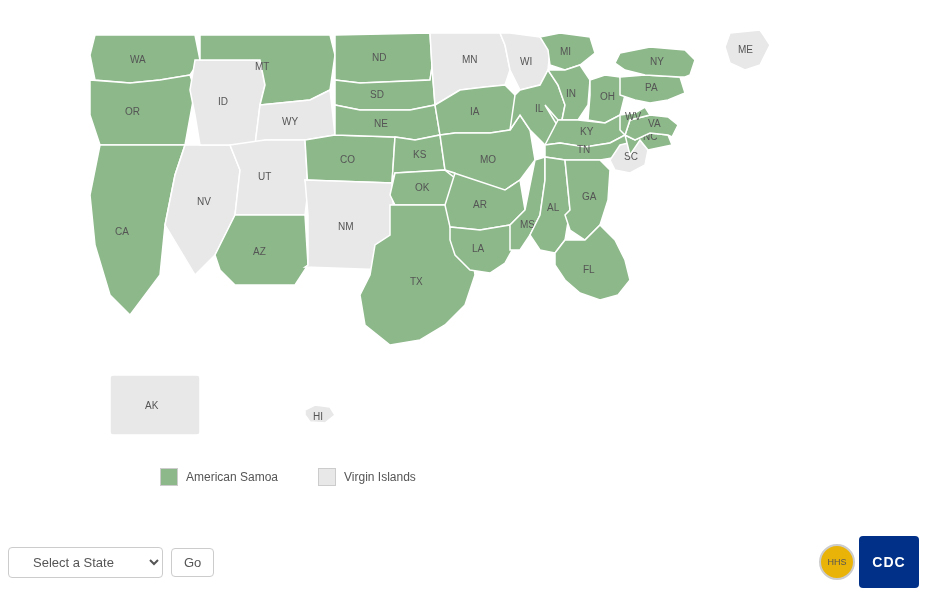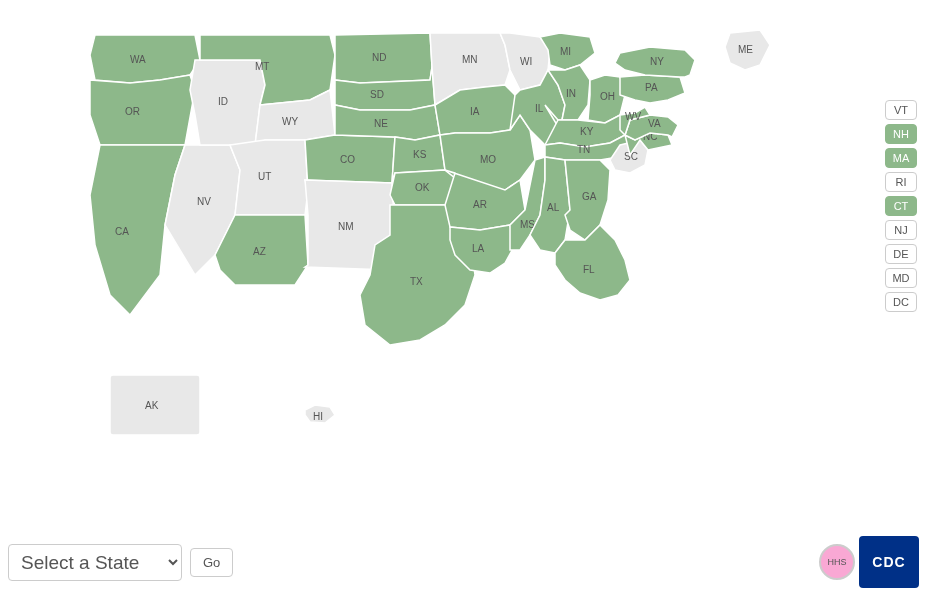--- a/index.html
+++ b/index.html
@@ -101,24 +101,24 @@
       display: flex;
       align-items: center;
       justify-content: space-between;
     }
     .state-select-area {
       display: flex;
       align-items: center;
       gap: 8px;
     }
     .state-dropdown {
-      padding: 6px 8px;
+      padding: 6px 20px;
       border: 1px solid #ccc;
       border-radius: 4px;
-      font-size: 19px;
+      font-size: 13px;
       color: #555;
       background: #fff;
       cursor: pointer;
       min-width: 130px;
     }
     .go-btn {
       padding: 6px 12px;
       border: 1px solid #ccc;
       border-radius: 4px;
       font-size: 13px;
@@ -150,21 +150,21 @@
       width: 36px;
       height: 36px;
       border-radius: 50%;
       border: 2px solid #ccc;
       display: flex;
       align-items: center;
       justify-content: center;
       font-size: 9px;
       color: #555;
       text-align: center;
-      background: #f9a8d4;
+      background: #eab308;
     }
   </style>
 </head>
 <body>
 
 <div id="map-container">
 
   <svg id="us-map" viewBox="0 0 800 470">
 
     <polygon class="state state-green" points="95,20 195,20 200,45 190,60 160,65 130,68 95,65 90,40"></polygon>
@@ -288,32 +288,31 @@
     <text class="state-label" x="738" y="38">ME</text>
 
     <rect class="state state-light" x="110" y="360" width="90" height="60" rx="3"></rect>
     <text class="state-label" x="145" y="394">AK</text>
 
     <polygon class="state state-light" points="305,395 315,390 330,392 335,400 325,408 310,407 305,400"></polygon>
     <text class="state-label" x="313" y="405">HI</text>
 
   </svg>
 
-  <div class="small-states">
-    <button class="small-state-btn">VT</button>
-    <button class="small-state-btn green">NH</button>
-    <button class="small-state-btn green">MA</button>
-    <button class="small-state-btn">RI</button>
-    <button class="small-state-btn green">CT</button>
-    <button class="small-state-btn">NJ</button>
-    <button class="small-state-btn">DE</button>
-    <button class="small-state-btn">MD</button>
-    <button class="small-state-btn">DC</button>
+
+  <div class="legend">
+    <div class="legend-item">
+      <div class="legend-box green"></div>
+      <span>American Samoa</span>
+    </div>
+    <div class="legend-item">
+      <div class="legend-box light"></div>
+      <span>Virgin Islands</span>
+    </div>
   </div>
-
 
   <div class="bottom-bar">
     <div class="state-select-area">
       <select class="state-dropdown">
         <option value="">Select a State</option>
         <option>Alabama</option>
         <option>Alaska</option>
         <option>Arizona</option>
         <option>Arkansas</option>
         <option>California</option>

